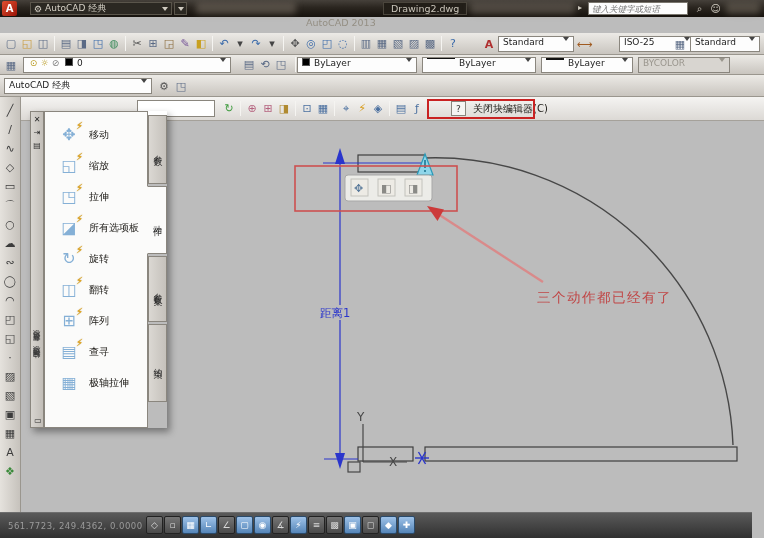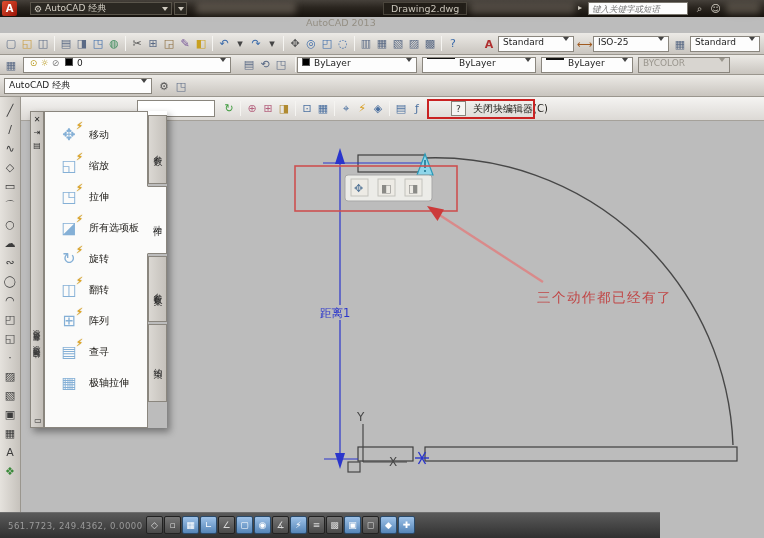--- a/index.html
+++ b/index.html
@@ -95,21 +95,21 @@
   .pglyph { position:absolute; left:0; top:1px; width:22px; text-align:center; font-size:16px; color:#85b0d6; }
   .pbolt { position:absolute; right:-3px; top:-4px; font-size:10px; color:#eda91c;
     text-shadow:0 0 1px #8a6a00; }
   .plabel { font-size:10px; color:#1d1b17; white-space:nowrap;text-align:right; }
   .ptab { position:absolute; left:118px; width:19px; background:linear-gradient(90deg,#dbd8d3,#c5c1bb);
     border:1px solid #8a867e; display:flex; align-items:center; justify-content:center; }
   .ptab span { writing-mode:vertical-rl; font-size:9px; color:#2a2a2a; letter-spacing:2px; }
   .ptab.active { background:#fbfbfa; border-left:1px solid #fbfbfa; left:117px; width:20px; }
 
   
-  .statusbar { position:absolute; left:0; top:512px; width:660px; height:26px;
+  .statusbar { position:absolute; left:0; top:512px; width:752px; height:26px;
     background:linear-gradient(#5a5a5a,#303030); border-top:1px solid #6e6e6e; }
   .coords { position:absolute; left:8px; top:8px; font-size:8.5px; color:#9b9b9b; letter-spacing:.5px; }
   .sbtns { position:absolute; left:146px; top:3px; display:flex; gap:1px; }
   .sbtn { width:17px; height:18px; border:1px solid #222; border-radius:2px;
     background:linear-gradient(#757575,#4a4a4a); color:#d8d8d8; font-size:9px;
     display:flex; align-items:center; justify-content:center; }
   .sbtn.on { background:linear-gradient(#9ec2e8,#5585b8); color:#fff; border-color:#2a4a6a; }
 </style>
 </head>
 <body>
@@ -172,21 +172,21 @@
         <span class="tbi" style="color: rgb(90, 106, 133);">▩</span>
         <span class="sep"></span>
         <span class="tbi" style="color: rgb(58, 106, 170);">?</span>
       </div>
     <span class="fixed-ic" style="left:481px;color:#b03030;font-weight:bold;">A</span>
     <div class="combo" style="left:498px;top:3px;width:76px;">
       <span class="grow">Standard</span>
       <span class="carat"></span>
     </div>
     <span class="fixed-ic" style="left:577px;color:#a05a20;">⟷</span>
-    <div class="combo" style="left:593px;top:3px;width:76px;">
+    <div class="combo" style="left:619px;top:3px;width:76px;">
       <span class="grow">ISO-25</span>
       <span class="carat"></span>
     </div>
     <span class="fixed-ic" style="left:672px;color:#5a6a85;">▦</span>
     <div class="combo" style="left:690px;top:3px;width:70px;">
       <span class="grow">Standard</span>
       <span class="carat"></span>
     </div>
   </div>
 

